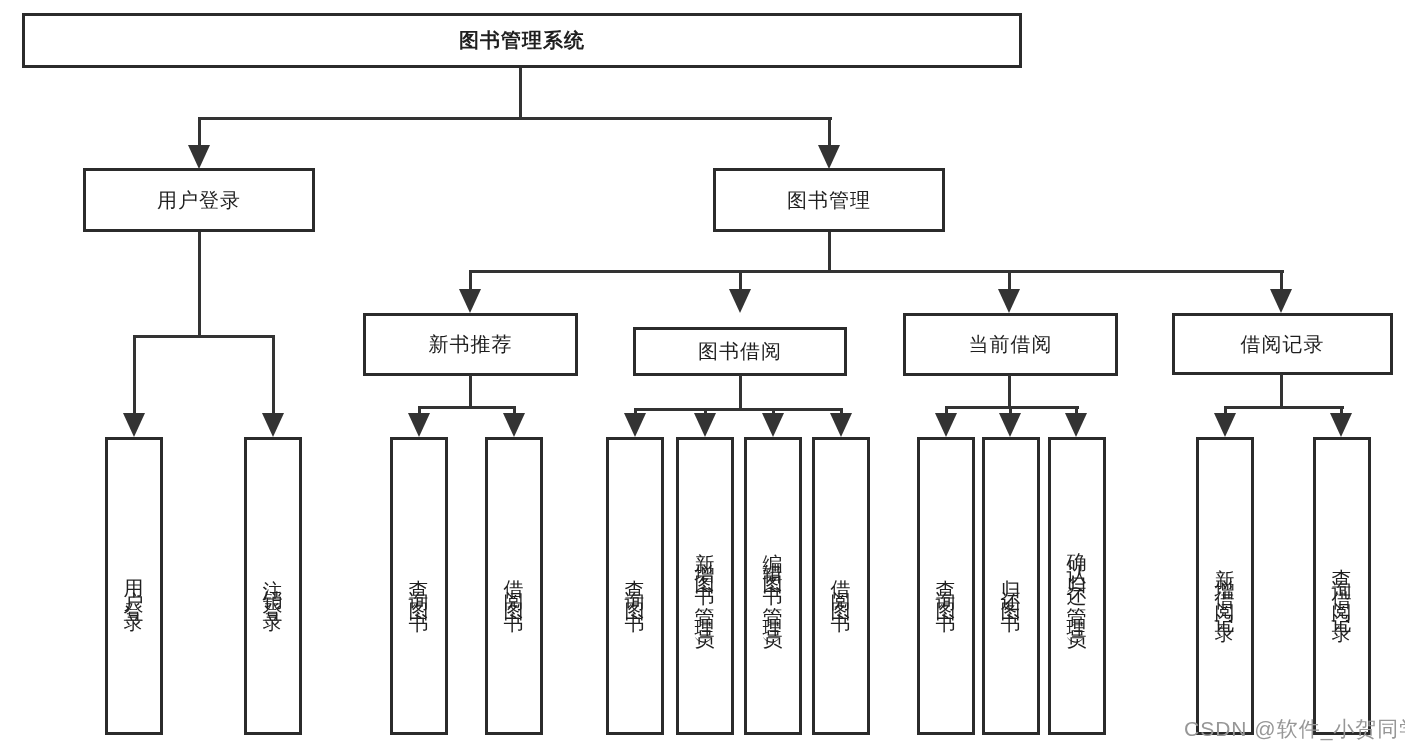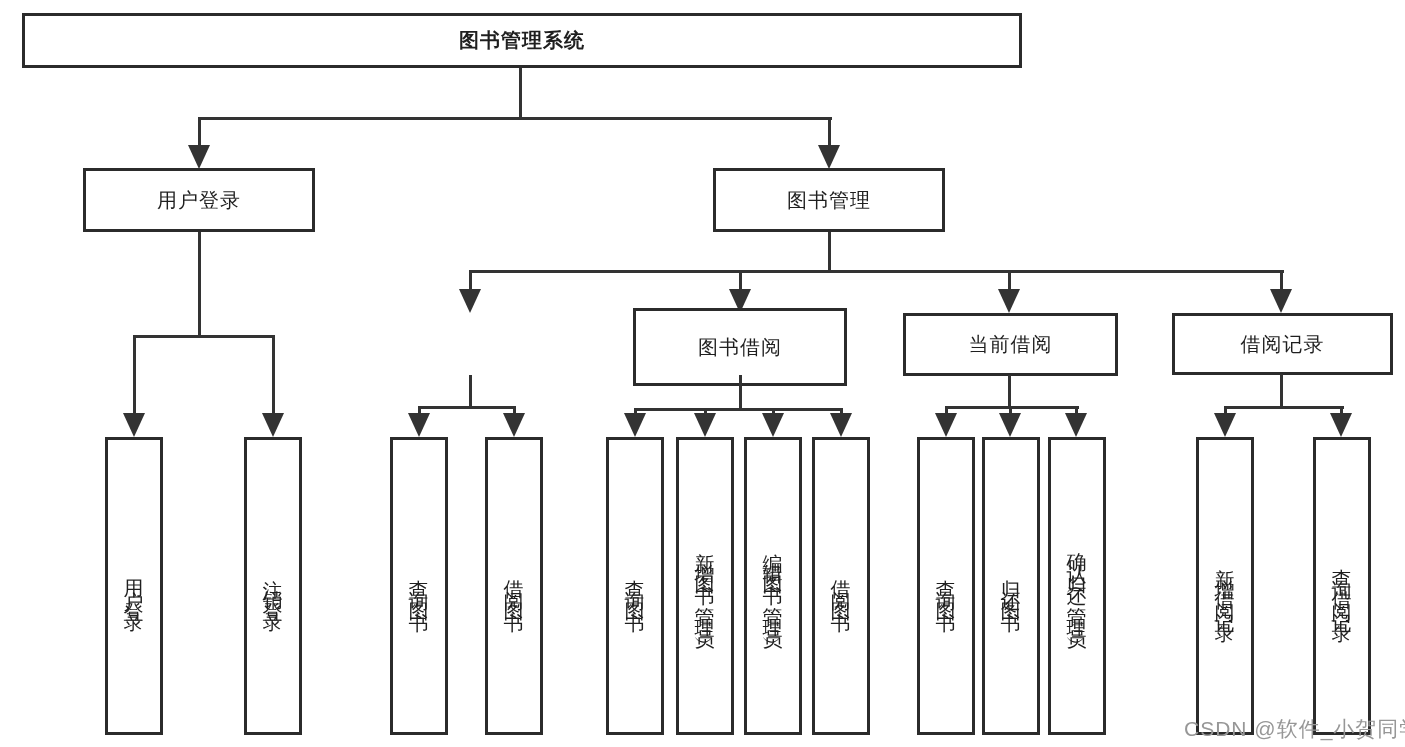--- a/index.html
+++ b/index.html
@@ -107,21 +107,24 @@
   <div class="hline" style="left:469px; top:270px; width:815px;"></div>
   <div class="vline" style="left:469px; top:270px; height:21px;"></div>
   <div class="arrow" style="left:459px; top:289px;"></div>
   <div class="vline" style="left:739px; top:270px; height:21px;"></div>
   <div class="arrow" style="left:729px; top:289px;"></div>
   <div class="vline" style="left:1008px; top:270px; height:21px;"></div>
   <div class="arrow" style="left:998px; top:289px;"></div>
   <div class="vline" style="left:1280px; top:270px; height:21px;"></div>
   <div class="arrow" style="left:1270px; top:289px;"></div>
 
-  <div class="box" style="left:633px; top:308px; width:214px; height:78px;text-align:right;">
+  <div class="box" style="left:363px; top:313px; width:215px; height:63px;">
+    <span>新书推荐</span>
+  </div>
+  <div class="box" style="left:633px; top:327px; width:214px; height:49px;text-align:right;">
     <span>图书借阅</span>
   </div>
   <div class="box" style="left:903px; top:313px; width:215px; height:63px;">
     <span>当前借阅</span>
   </div>
   <div class="box" style="left:1172px; top:313px; width:221px; height:62px;">
     <span>借阅记录</span>
   </div>
 
   <div class="vline" style="left:469px; top:375px; height:34px;"></div>

